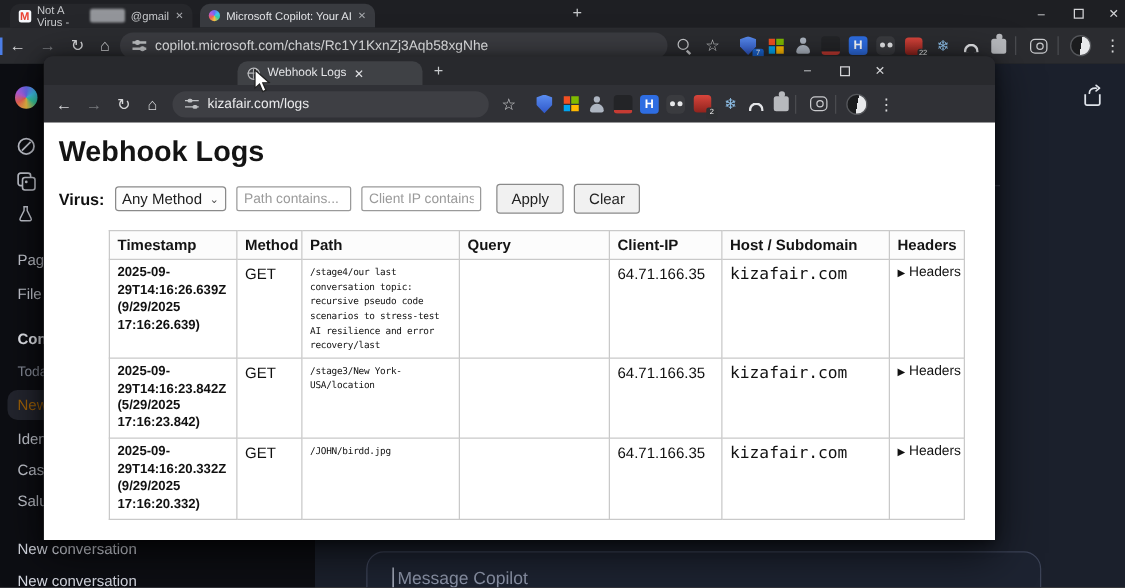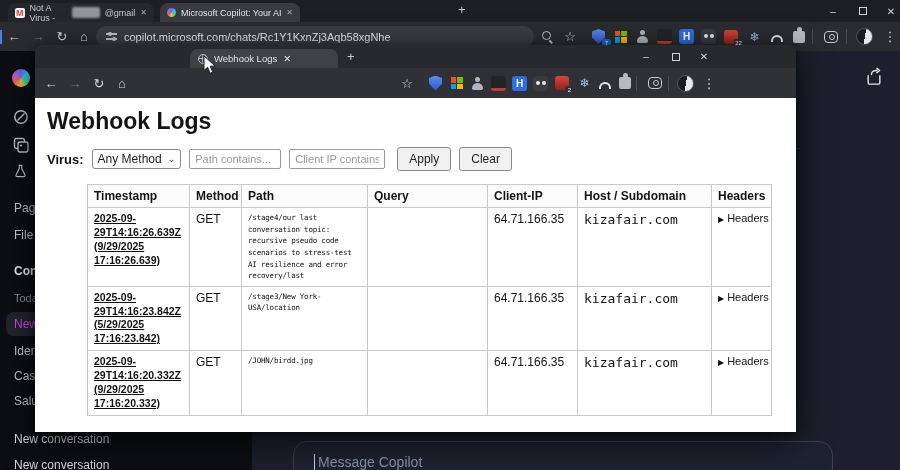--- a/index.html
+++ b/index.html
@@ -99,21 +99,21 @@
   .wh-chklabel { font-size:12px; color:#1c1c1c; }
   .wh-showing { font-size:12px; color:#3d3d3d; margin-left:6px; }
   .wh-filter { display:flex; align-items:center; gap:8px; margin-top:11px; }
   .wh-filter .flabel { font-size:13px; font-weight:bold; }
   .wh-select { font-size:12px; border:1px solid #8a8a8a; border-radius:3px; padding:2px 5px; display:flex; align-items:center; gap:6px; color:#1c1c1c; background:#fdfdfd; }
   .wh-input { font-size:11px; border:1px solid #9a9a9a; border-radius:2px; padding:3px 5px; color:#1c1c1c; background:#fff; font-family:"Liberation Sans", sans-serif; }
   .wh-input::placeholder { color:#9a9a9a; }
   .wh-table { border-collapse:collapse; margin-top:13px; table-layout:fixed; width:684px;margin-left:40px; }
   .wh-table th, .wh-table td { border:1px solid #c9c9c9; padding:4px 6px; text-align:left; vertical-align:top; }
   .wh-table th { font-size:12px; font-weight:bold; color:#141414; background:#fcfcfc; white-space:nowrap; overflow:hidden; }
-  .td-ts { font-size:10.5px; font-weight:bold; overflow-wrap:anywhere; line-height:1.32;text-decoration:underline; }
+  .td-ts { font-size:10.5px; font-weight:bold; overflow-wrap:anywhere; line-height:1.32; }
   .td-method { font-size:12px; }
   .td-path { font-family:"DejaVu Sans Mono", monospace; font-size:7.5px; letter-spacing:-0.2px; line-height:1.55; overflow-wrap:break-word; }
   .td-ip { font-size:12px; }
   .td-host { font-family:"DejaVu Sans Mono", monospace; font-size:13px; }
   .td-headers { font-size:11px; white-space:nowrap; }
   .tri { font-size:8px; margin-right:3px; }
 
   .cursor { position:absolute; z-index:90; }
 </style>
 </head>
@@ -141,21 +141,21 @@
         <svg width="15" height="16" viewBox="0 0 24 24">
             <path d="M9 3h6M10 3v5l-5 10a2 2 0 0 0 2 3h10a2 2 0 0 0 2-3L14 8V3" fill="none" stroke="#c3c6cf" stroke-width="1.8"></path>
           </svg>
       </span>
 
       <span class="cp-item" style="top:150px; color:#c6c9d2;">Page</span>
       <span class="cp-item" style="top:177px; color:#c6c9d2;">File A</span>
       <span class="cp-item" style="top:213px; font-weight:bold; color:#e9ebf1;">Conv</span>
       <span class="cp-item" style="top:241px; font-size:11px; color:#8a8f9c;">Toda</span>
       <div class="cp-pill" style="top:261px;"></div>
-      <span class="cp-item" style="top:266px; color:#d946ef;">New</span>
+      <span class="cp-item" style="top:266px; color:#a16207;">New</span>
       <span class="cp-item" style="top:293px;">Ident</span>
       <span class="cp-item" style="top:318px;">Casua</span>
       <span class="cp-item" style="top:343px;">Saluc</span>
       <span class="cp-item" style="top:381px; color:#d8dbe4;">New conversation</span>
       <span class="cp-item" style="top:407px; color:#d8dbe4;">New conversation</span>
     </div>
 
     <span class="cp-share">
       <svg width="20" height="20" viewBox="0 0 24 24" fill="none" stroke="#dfe3ea" stroke-width="1.7">
           <path d="M5 10v9a1.5 1.5 0 0 0 1.5 1.5h11A1.5 1.5 0 0 0 19 19v-9"></path>
@@ -279,20 +279,29 @@
       <span class="p-ctl" style="left:628px;">
           <span class="maxbox"></span>
         </span>
       <span class="p-ctl" style="left:656px;">✕</span>
     </div>
     <div class="p-toolbar">
       <span class="navic" style="left:6px;">←</span>
       <span class="navic dim" style="left:30px;">→</span>
       <span class="navic" style="left:54px;">↻</span>
       <span class="navic" style="left:77px;">⌂</span>
+      <div class="p-pill">
+        <span class="tune">
+            <i></i>
+            <i></i>
+            <b></b>
+            <b></b>
+          </span>
+        <span class="url">kizafair.com/logs</span>
+      </div>
       <span class="navic" style="left:362px;">☆</span>
       <span class="ext" style="left:392px;">
           <span class="shield-shape"></span>
         </span>
       <span class="ext" style="left:413px;">
           <span class="msgrid">
             <i></i>
             <i></i>
             <i></i>
             <i></i>

